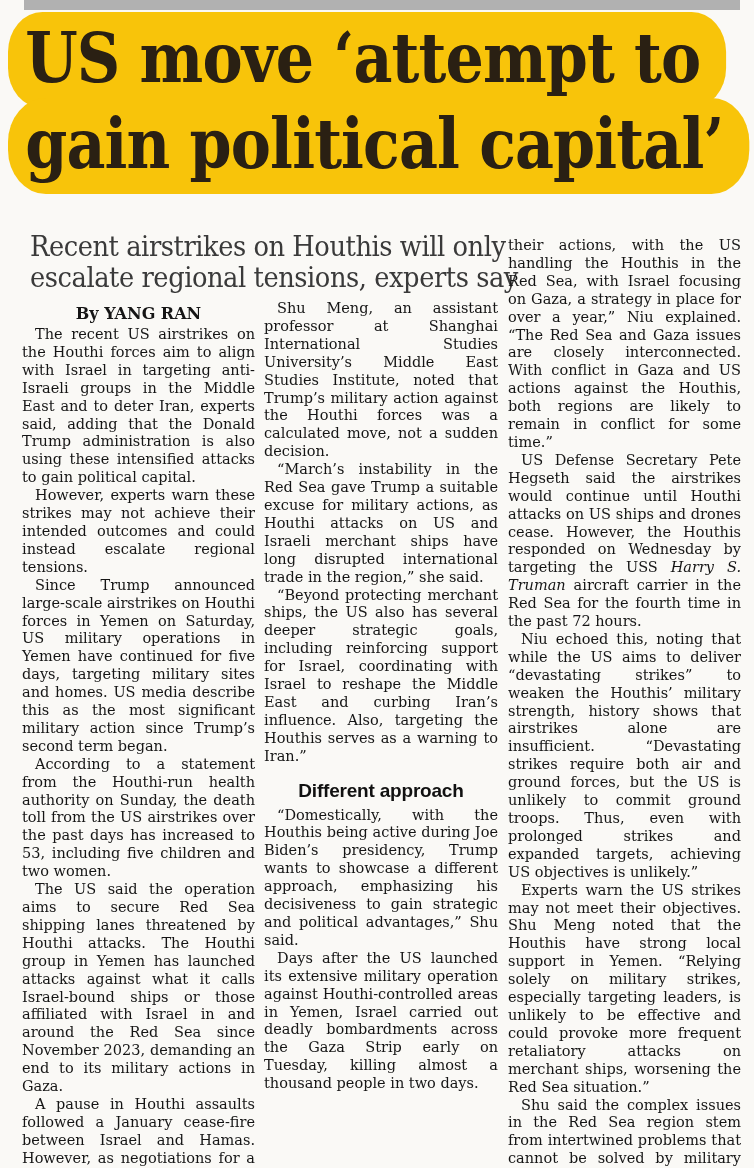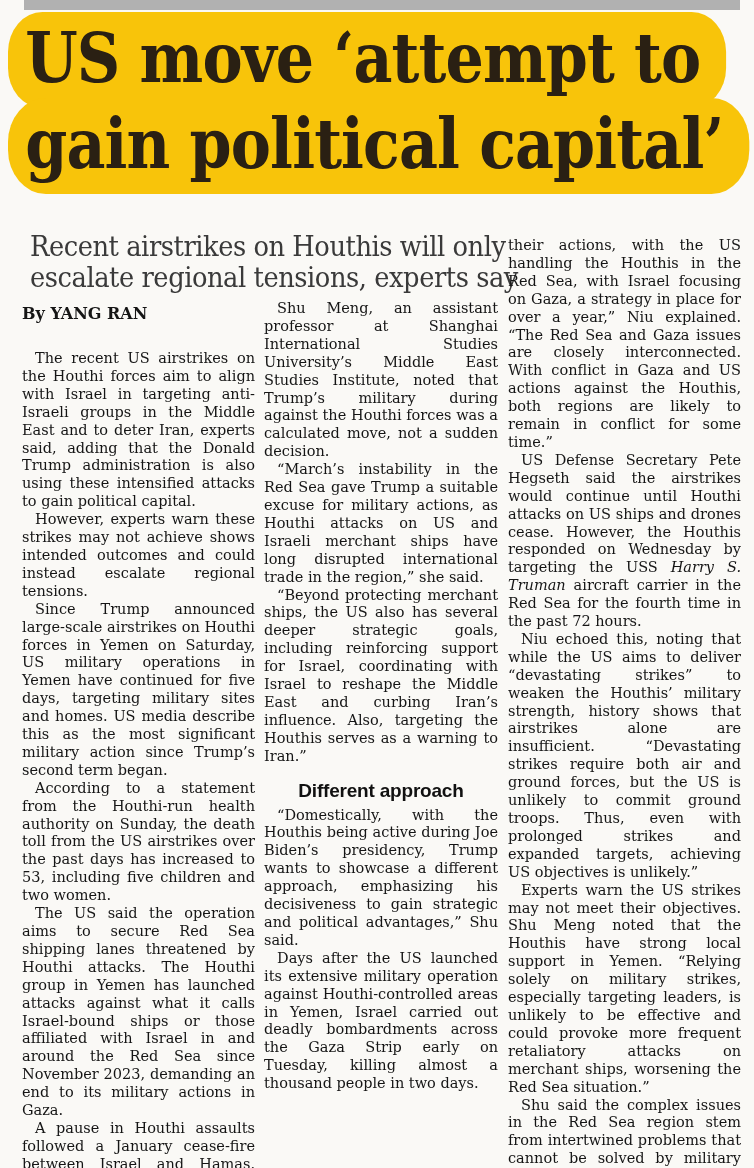--- a/index.html
+++ b/index.html
@@ -19,21 +19,21 @@
   .hl-line2 { margin-top:-10px; border-radius:44px; }
 
   .deck { position:absolute; left:30px; top:231px; color:#3A3A3A; font-size:28px; line-height:31px; letter-spacing:-0.5px; }
   .deck-line { display:block; width:max-content; transform:scaleX(0.92); transform-origin:0 0; }
 
   .col { position:absolute; text-align:justify; font-size:14.5px; line-height:17.9px; }
   .col1 { left:22px;  top:303px; width:233px; }
   .col2 { left:264px; top:300px; width:234px; }
   .col3 { left:508px; top:237px; width:233px; }
 
-  .byline { margin-bottom:26px; text-align:left; }
+  .byline { margin-bottom:2px; text-align:center; }
   .byline-author { font-weight:700; font-size:16px; line-height:21px; }
   .byline-email  { font-style:italic; font-size:15.5px; line-height:21px; }
 
   .para { margin:0; text-indent:13px; }
   .para.no-indent { text-indent:0; }
   .italic { font-style:italic; }
 
   .subhead {
     font-family:"Liberation Sans", sans-serif; font-weight:700; font-size:19px;
     line-height:21px; margin:14px 0 6px; text-align:center; color:#111; letter-spacing:-0.2px;
@@ -54,29 +54,29 @@
   <div class="deck">
     <span class="deck-line">Recent airstrikes on Houthis will only</span>
     <span class="deck-line">escalate regional tensions, experts say</span>
   </div>
 
   <div class="col col1">
     <div class="byline">
       <div class="byline-author">By YANG RAN</div>
     </div>
     <p class="para">The recent US airstrikes on the Houthi forces aim to align with Israel in targeting anti-Israeli groups in the Middle East and to deter Iran, experts said, adding that the Donald Trump administration is also using these intensified attacks to gain political capital.</p>
-    <p class="para">However, experts warn these strikes may not achieve shows intended outcomes and could instead escalate regional tensions.</p>
+    <p class="para">However, experts warn these strikes may not achieve their intended outcomes and could instead escalate regional tensions.</p>
     <p class="para">Since Trump announced large-scale airstrikes on Houthi forces in Yemen on Saturday, US military operations in Yemen have continued for five days, targeting military sites and homes. US media describe this as the most significant military action since Trump’s second term began.</p>
     <p class="para">According to a statement from the Houthi-run health authority on Sunday, the death toll from the US airstrikes over the past days has increased to 53, including five children and two women.</p>
     <p class="para">The US said the operation aims to secure Red Sea shipping lanes threatened by Houthi attacks. The Houthi group in Yemen has launched attacks against what it calls Israel-bound ships or those affiliated with Israel in and around the Red Sea since November 2023, demanding an end to its military actions in Gaza.</p>
     <p class="para">A pause in Houthi assaults followed a January cease-fire between Israel and Hamas. However, as negotiations for a second-phase Gaza cease-fire stalled and aid remained blocked, the Houthis announced on March 11 that they would resume attacks on “Israel-</p>
   </div>
 
   <div class="col col2">
-    <p class="para">Shu Meng, an assistant professor at Shanghai International Studies University’s Middle East Studies Institute, noted that Trump’s military during against the Houthi forces was a calculated move, not a sudden decision.</p>
+    <p class="para">Shu Meng, an assistant professor at Shanghai International Studies University’s Middle East Studies Institute, noted that Trump’s military action against the Houthi forces was a calculated move, not a sudden decision.</p>
     <p class="para">“March’s instability in the Red Sea gave Trump a suitable excuse for military actions, as Houthi attacks on US and Israeli merchant ships have long disrupted international trade in the region,” she said.</p>
     <p class="para">“Beyond protecting merchant ships, the US also has several deeper strategic goals, including reinforcing support for Israel, coordinating with Israel to reshape the Middle East and curbing Iran’s influence. Also, targeting the Houthis serves as a warning to Iran.”</p>
     <h3 class="subhead">Different approach</h3>
     <p class="para">“Domestically, with the Houthis being active during Joe Biden’s presidency, Trump wants to showcase a different approach, emphasizing his decisiveness to gain strategic and political advantages,” Shu said.</p>
     <p class="para">Days after the US launched its extensive military operation against Houthi-controlled areas in Yemen, Israel carried out deadly bombardments across the Gaza Strip early on Tuesday, killing almost a thousand people in two days.</p>
 
   </div>
 
   <div class="col col3">
     <p class="para no-indent">their actions, with the US handling the Houthis in the Red Sea, with Israel focusing on Gaza, a strategy in place for over a year,” Niu explained. “The Red Sea and Gaza issues are closely interconnected. With conflict in Gaza and US actions against the Houthis, both regions are likely to remain in conflict for some time.”</p>

